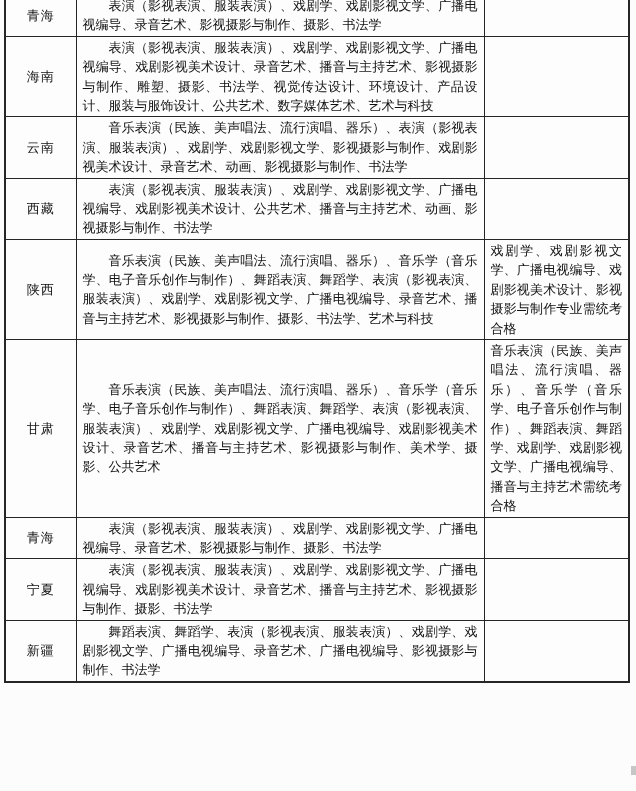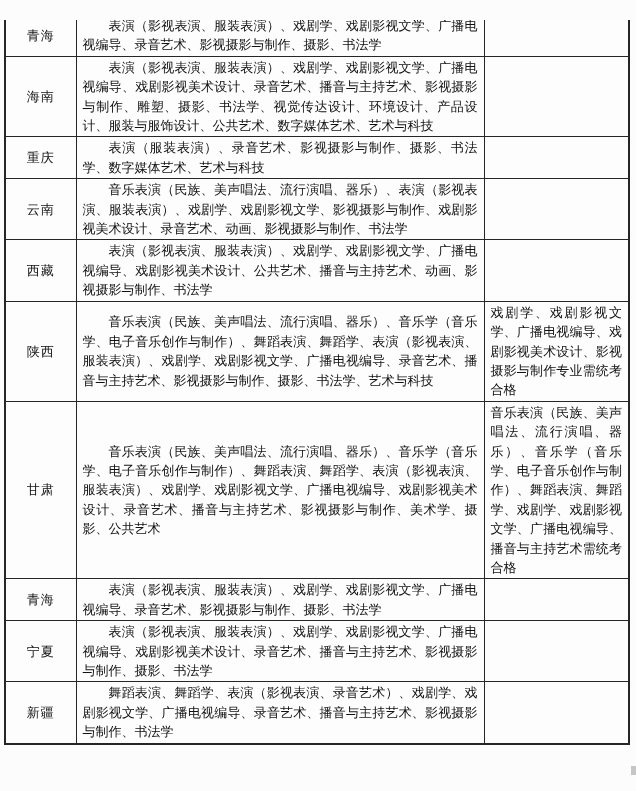--- a/index.html
+++ b/index.html
@@ -10,21 +10,21 @@
   }
   html,body{margin:0;padding:0;}
   body{
     width:636px;height:791px;
     background:var(--page-bg);
     position:relative;overflow:hidden;
     font-family:"Liberation Serif","DejaVu Serif",serif;
   }
   .table-viewport{
     position:absolute;left:4px;top:0;
-    width:628px;height:769px;overflow:hidden;margin-top:20px;
+    width:628px;height:769px;overflow:hidden;
   }
   table.majors{
     border-collapse:collapse;table-layout:fixed;
     width:624px;margin-top:-7px;
     border:2px solid var(--border-color);
   }
   table.majors td{
     border:1.5px solid var(--border-color);
     background:var(--cell-bg);
     color:var(--text-color);
@@ -66,31 +66,20 @@
           <td class="col-note">
             <p class="txt"></p>
           </td>
         </tr>
         <tr>
           <td class="col-province">
             <p class="txt">海南</p>
           </td>
           <td class="col-majors">
             <p class="txt">表演（影视表演、服装表演）、戏剧学、戏剧影视文学、广播电视编导、戏剧影视美术设计、录音艺术、播音与主持艺术、影视摄影与制作、雕塑、摄影、书法学、视觉传达设计、环境设计、产品设计、服装与服饰设计、公共艺术、数字媒体艺术、艺术与科技</p>
-          </td>
-          <td class="col-note">
-            <p class="txt"></p>
-          </td>
-        </tr>
-        <tr>
-          <td class="col-province">
-            <p class="txt">重庆</p>
-          </td>
-          <td class="col-majors">
-            <p class="txt">表演（服装表演）、录音艺术、影视摄影与制作、摄影、书法学、数字媒体艺术、艺术与科技</p>
           </td>
           <td class="col-note">
             <p class="txt"></p>
           </td>
         </tr>
         <tr>
           <td class="col-province">
             <p class="txt">云南</p>
           </td>
           <td class="col-majors">
@@ -153,21 +142,21 @@
           </td>
           <td class="col-note">
             <p class="txt"></p>
           </td>
         </tr>
         <tr>
           <td class="col-province">
             <p class="txt">新疆</p>
           </td>
           <td class="col-majors">
-            <p class="txt">舞蹈表演、舞蹈学、表演（影视表演、录音艺术）、戏剧学、戏剧影视文学、广播电视编导、录音艺术、播音与主持艺术、影视摄影与制作、书法学</p>
+            <p class="txt">舞蹈表演、舞蹈学、表演（影视表演、服装表演）、戏剧学、戏剧影视文学、广播电视编导、录音艺术、广播电视编导、影视摄影与制作、书法学</p>
           </td>
           <td class="col-note">
             <p class="txt"></p>
           </td>
         </tr>
       </tbody>
   </table>
 </div>
 
 <div class="corner-artifact"></div>

